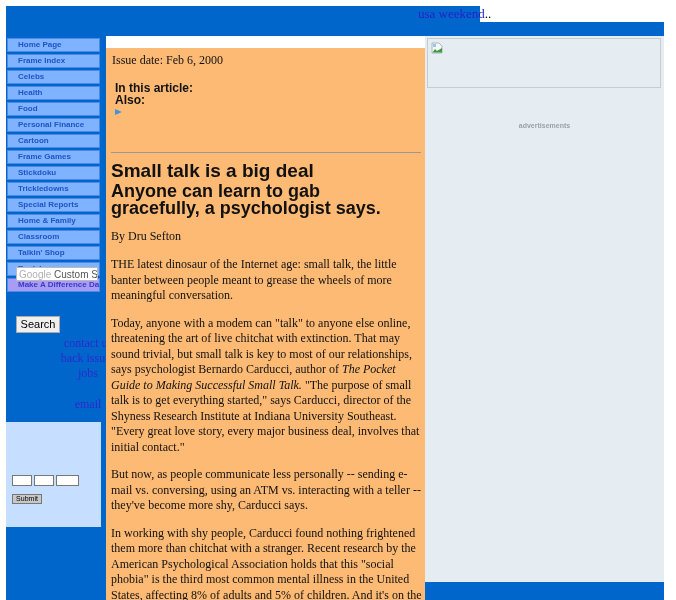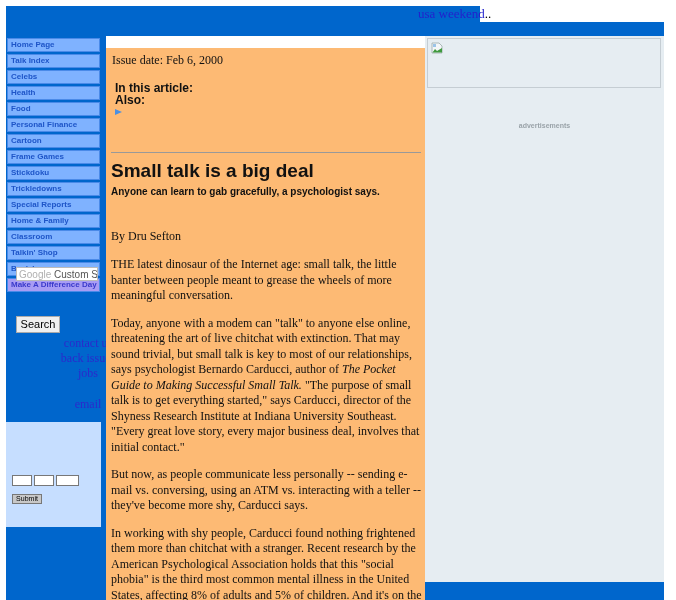--- a/index.html
+++ b/index.html
@@ -5,21 +5,21 @@
     html, body { margin: 0; padding: 0; background: #ffffff; }
     body { width: 676px; height: 600px; position: relative; overflow: hidden; font-family: "Liberation Serif", serif; }
 
     .top-band { position: absolute; left: 6px; top: 6px; width: 474px; height: 16px; background: #0066cc; }
     .top-title { position: absolute; left: 418px; top: 6px; height: 16px; line-height: 16px; font-size: 13px; color: #2222cc; font-family: "Liberation Serif", serif; white-space: nowrap; }
     .top-title .dots { color: #000; }
     .header-band { position: absolute; left: 6px; top: 22px; width: 658px; height: 14px; background: #0066cc; }
 
     .sidebar { position: absolute; left: 6px; top: 36px; width: 100px; height: 564px; background: #0066cc; }
     .nav-list { position: absolute; left: 0; top: 2px; width: 94px; }
-    .nav-item { display: block; height: 12px; line-height: 12px; margin: 0 0 2px 1px; padding-left: 3px; background: #7fb2ff; border: 1px solid #4a8ae8; color: #1e55c8; font-family: "Liberation Sans", sans-serif; font-weight: bold; font-size: 8px; text-decoration: none; white-space: nowrap; overflow: hidden; }
+    .nav-item { display: block; height: 12px; line-height: 12px; margin: 0 0 2px 1px; padding-left: 10px; background: #7fb2ff; border: 1px solid #4a8ae8; color: #1e55c8; font-family: "Liberation Sans", sans-serif; font-weight: bold; font-size: 8px; text-decoration: none; white-space: nowrap; overflow: hidden; }
     .nav-item.special { background: #a89cf4; color: #3a3acb; }
 
     .search-box { position: absolute; left: 10px; top: 231px; width: 82px; height: 14px; background: #fff; border: 1px solid #bbb; font-family: "Liberation Sans", sans-serif; font-size: 10px; line-height: 14px; color: #555; padding-left: 2px; box-sizing: border-box; white-space: nowrap; overflow: hidden; }
     .search-box .google { color: #b0b0b0; }
     .search-btn { position: absolute; left: 10px; top: 248px; width: 44px; height: 17px; background: #efefef; border: 1px solid #aaa; font-family: "Liberation Sans", sans-serif; font-size: 11px; line-height: 15px; text-align: center; color: #000; box-sizing: border-box; margin-top: 32px; }
 
     .side-links { position: absolute; left: 0; top: 300px; width: 100px; text-align: center; font-family: "Liberation Serif", serif; font-size: 12px; line-height: 15px; margin-left: 32px; }
     .side-links a { display: block; color: #2a2acc; text-decoration: none; }
     .side-links .gap { height: 16px; }
 
@@ -27,42 +27,42 @@
     .form-input { position: absolute; top: 53px; height: 11px; background: #fff; border: 1px solid #777; box-sizing: border-box; }
     .submit-btn { position: absolute; left: 6px; top: 72px; width: 30px; height: 10px; background: #c8c8c8; border: 1px solid #777; font-family: "Liberation Sans", sans-serif; font-size: 7px; line-height: 8px; text-align: center; box-sizing: border-box; }
 
     .main { position: absolute; left: 106px; top: 48px; width: 319px; height: 564px; background: #fdba74; }
     .issue-date { position: absolute; left: 6px; top: 5px; font-size: 12px; color: #111; }
     .in-article { position: absolute; left: 9px; top: 34px; width: 300px; font-family: "Liberation Sans", sans-serif; font-size: 12px; font-weight: bold; line-height: 12px; color: #111; }
     .in-article a { color: #2222bb; text-decoration: underline; }
     .tri { display: inline-block; width: 0; height: 0; border-top: 3px solid transparent; border-bottom: 3px solid transparent; border-left: 7px solid #4a90e2; margin-right: 3px; vertical-align: 1px; }
     .rule { position: absolute; left: 5px; top: 104px; width: 310px; height: 1px; background: #999; }
     .headline { position: absolute; left: 5px; top: 112px; font-family: "Liberation Sans", sans-serif; font-weight: bold; font-size: 19px; color: #111; white-space: nowrap; }
-    .subhead { position: absolute; left: 5px; top: 135px; width: 290px; font-family: "Liberation Sans", sans-serif; font-weight: bold; font-size: 10px; line-height: 17px; color: #111; }
+    .subhead { position: absolute; left: 5px; top: 135px; width: 290px; font-family: "Liberation Sans", sans-serif; font-weight: bold; font-size: 18px; line-height: 17px; color: #111; }
     .byline { position: absolute; left: 5px; top: 181px; font-size: 12px; color: #111; }
     .body { position: absolute; left: 5px; top: 209px; width: 312px; font-size: 12px; line-height: 15.5px; color: #111; }
     .body p { margin: 0 0 12px 0; }
 
     .ad-col { position: absolute; left: 425px; top: 36px; width: 239px; height: 546px; background: #e6edf2; }
     .ad-box { position: absolute; left: 2px; top: 2px; width: 234px; height: 50px; border: 1px solid #c5cdd3; box-sizing: border-box; }
     .broken-img { position: absolute; left: 3px; top: 3px; width: 12px; height: 12px; }
     .ad-label { position: absolute; left: 0; top: 86px; width: 239px; text-align: center; font-family: "Liberation Sans", sans-serif; font-size: 7px; font-weight: bold; color: #9aa3a9; }
     .bottom-band { position: absolute; left: 425px; top: 582px; width: 239px; height: 18px; background: #0066cc; }
   </style>
 </head>
 <body>
 
 <div class="top-band"></div>
 <div class="top-title"><span>usa weekend</span><span class="dots">..</span></div>
 <div class="header-band"></div>
 
 <div class="sidebar">
   <nav class="nav-list">
     <a class="nav-item">Home Page</a>
-    <a class="nav-item">Talk Index</a>
+    <a class="nav-item">Frame Index</a>
     <a class="nav-item">Celebs</a>
     <a class="nav-item">Health</a>
     <a class="nav-item">Food</a>
     <a class="nav-item">Personal Finance</a>
     <a class="nav-item">Cartoon</a>
     <a class="nav-item">Frame Games</a>
     <a class="nav-item">Stickdoku</a>
     <a class="nav-item">Trickledowns</a>
     <a class="nav-item">Special Reports</a>
     <a class="nav-item">Home &amp; Family</a>

